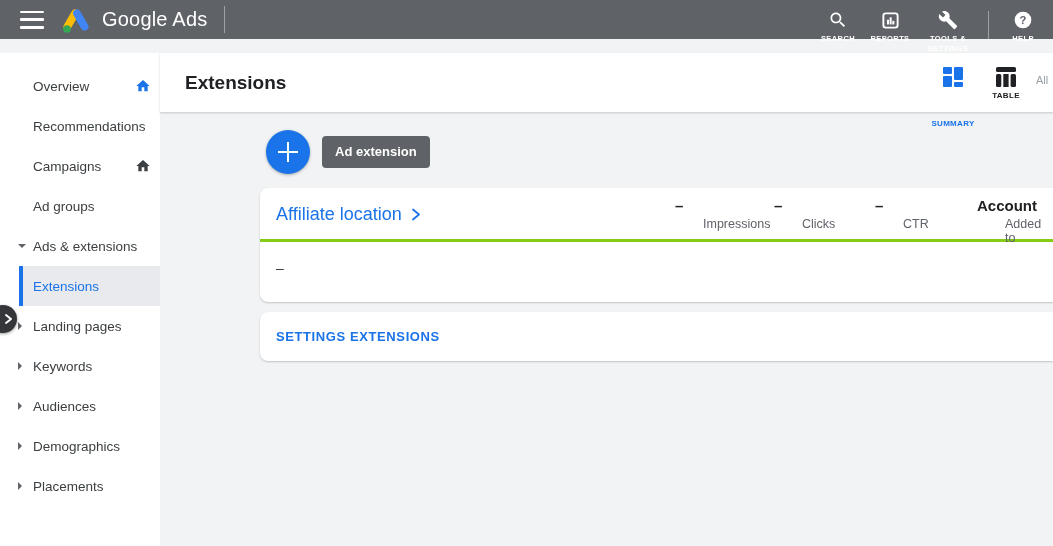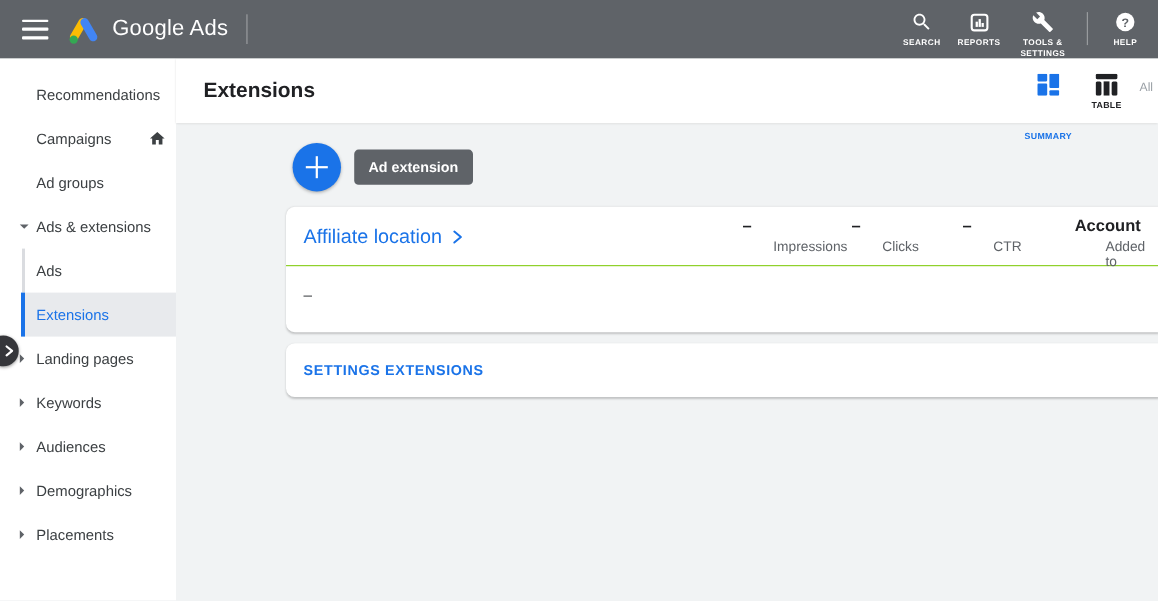--- a/index.html
+++ b/index.html
@@ -4,21 +4,21 @@
 <style>
   * { margin:0; padding:0; box-sizing:border-box; }
   html,body { width:1053px; height:546px; overflow:hidden; }
   body {
     font-family:"Liberation Sans","DejaVu Sans",sans-serif;
     position:relative; background:#f1f3f4; color:#3c4043;
   }
 
   
   .topbar {
-    position:absolute; left:0; top:0; width:1053px; height:53px;
+    position:absolute; left:0; top:0; width:1053px; height:39px;
     background:#5f6368; display:flex; align-items:center; padding-left:20px; z-index:10;
   }
   .hamburger { width:24px; height:18px; display:flex; flex-direction:column; justify-content:space-between; cursor:pointer; margin-right:15px; }
   .hamburger span { display:block; height:2.5px; background:#fff; border-radius:1px; }
   .logo { margin-right:9px; display:block; }
   .brand { color:#fff; font-size:20px; font-weight:400; letter-spacing:.2px; margin-right:17px; white-space:nowrap; }
   .tb-divider { width:1px; height:27px; background:rgba(255,255,255,.4); margin-right:18px; }
   .page-title { color:#fff; font-size:17.5px; font-weight:700; white-space:nowrap; }
   .tb-spacer { flex:1; }
   .tb-actions { display:flex; align-items:flex-start; padding-right:4px; height:100%; }
@@ -77,21 +77,21 @@
   .fab::after  { width:2.5px; height:20px; margin-left:-1.25px; margin-top:-10px; }
 
   .fab-tooltip {
     position:absolute; left:162px; top:24px; height:32px; line-height:32px;
     background:#5f6368; color:#fff; font-size:13px; font-weight:700;
     padding:0 13px; border-radius:4px; white-space:nowrap;
   }
 
   .card { position:absolute; left:100px; width:793px; background:#fff; border-radius:8px 0 0 8px; box-shadow:0 1px 2px rgba(0,0,0,.2); }
   .card-affiliate { top:76px; height:114px; }
-  .card-header { position:relative; height:54px; border-bottom:1px solid #84cc16; }
+  .card-header { position:relative; height:54px; border-bottom:3px solid #84cc16; }
   .card-title-wrap { position:absolute; left:16px; top:50%; transform:translateY(-50%); display:flex; align-items:center; cursor:pointer; }
   .card-title { color:#1a73e8; font-size:18px; font-weight:500; }
   .card-title-wrap svg { margin-left:7px; margin-top:2px; }
   .stat { position:absolute; top:9px; }
   .stat-value { font-size:15px; font-weight:700; color:#202124; line-height:17px; }
   .stat-label { font-size:12.5px; color:#5f6368; margin-top:3px;margin-left:28px; }
   .stat-0 { left:415px; } .stat-1 { left:514px; } .stat-2 { left:615px; } .stat-3 { left:717px; }
   .card-body { position:relative; height:59px; }
   .empty-dash { position:absolute; left:16px; top:18px; font-size:14px; color:#3c4043; }
 
@@ -154,37 +154,40 @@
             <text x="12" y="17" text-anchor="middle" font-size="13.5" font-weight="bold" fill="#5f6368" font-family="Liberation Sans, sans-serif">?</text>
           </svg>
       </span>
       <span class="tlabel">HELP</span>
     </div>
   </div>
 </div>
 
 <nav class="sidebar">
   <div class="nav-item">
+    <span class="nav-label">Overview</span>
+    <svg class="home-ic" width="16" height="16" viewBox="0 0 24 24" fill="#1a73e8">
+        <path d="M10 20v-6h4v6h5v-8h3L12 3 2 12h3v8z"></path>
+      </svg>
+  </div>
+  <div class="nav-item">
     <span class="nav-label">Recommendations</span>
   </div>
   <div class="nav-item">
     <span class="nav-label">Campaigns</span>
     <svg class="home-ic" width="16" height="16" viewBox="0 0 24 24" fill="#3c4043">
         <path d="M10 20v-6h4v6h5v-8h3L12 3 2 12h3v8z"></path>
       </svg>
   </div>
   <div class="nav-item">
     <span class="nav-label">Ad groups</span>
   </div>
   <div class="nav-item">
     <span class="caret caret-down"></span>
     <span class="nav-label">Ads &amp; extensions</span>
-  </div>
-  <div class="nav-item sub">
-    <span class="nav-label">Ads</span>
   </div>
   <div class="nav-item sub selected">
     <span class="nav-label">Extensions</span>
   </div>
   <div class="nav-item">
     <span class="caret caret-right"></span>
     <span class="nav-label">Landing pages</span>
   </div>
   <div class="nav-item">
     <span class="caret caret-right"></span>

